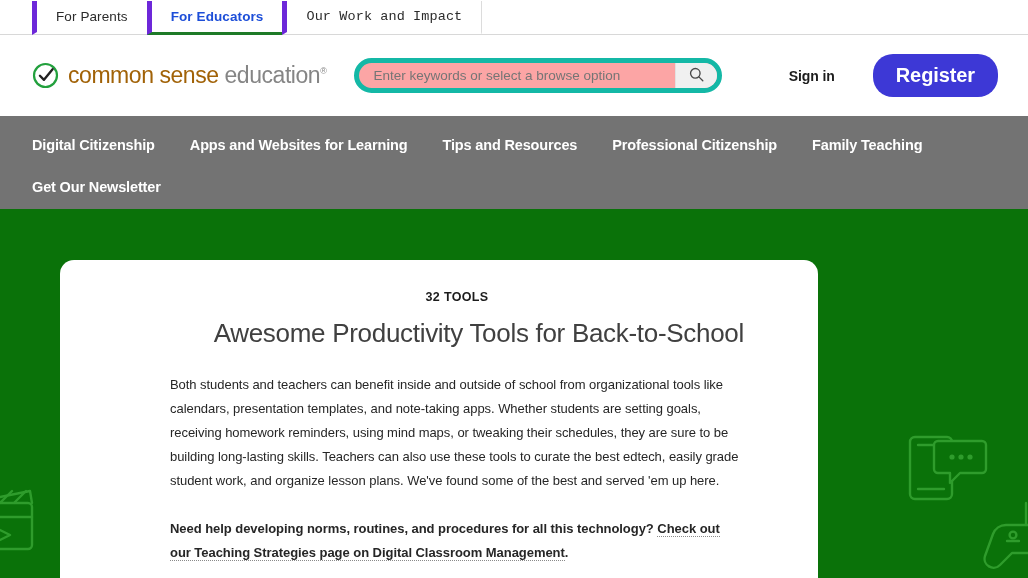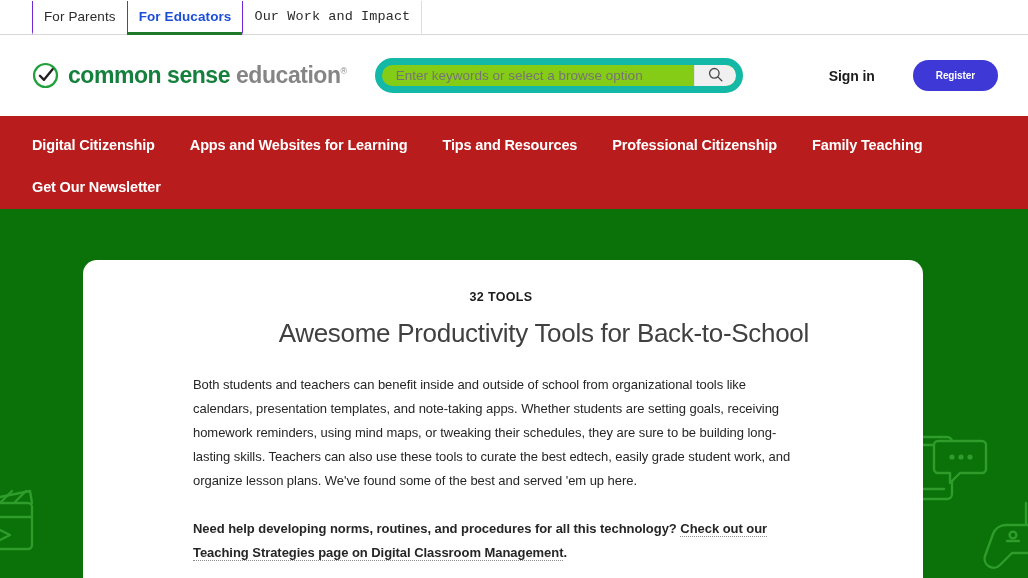--- a/index.html
+++ b/index.html
@@ -16,24 +16,24 @@
     height: 35px;
     background: #ffffff;
     border-bottom: 1px solid #d8d8d8;
     display: flex;
     align-items: stretch;
     padding-left: 32px;
   }
   .aud-tab {
     display: flex;
     align-items: center;
-    padding: 0 11px;
+    padding: 0 19px;
     font-size: 13.5px;
     color: #2b2b2b;
-    border-left: 1px solid #6d28d9;
+    border-left: 5px solid #6d28d9;
     border-bottom: 3px solid transparent;
     cursor: pointer;
     letter-spacing: .1px;
     position: relative;
     top: 1px;
   }
   .aud-tab:last-child { border-right: 1px solid #dcdcdc; font-family: Liberation Mono, monospace; }
   .aud-tab.active {
     color: #1d4ed8;
     font-weight: 600;
@@ -49,31 +49,31 @@
     padding: 0 30px 0 32px;
   }
   .logo { display: flex; align-items: center; cursor: pointer; }
   .logo-mark { width: 27px; height: 27px; margin-right: 9px; flex: none; }
   .logo-text {
     font-size: 23px;
     letter-spacing: -.45px;
     white-space: nowrap;
     line-height: 1;
   }
-  .logo-text .b { font-weight: 700; color: #15803d; }
-  .logo-text .l { font-weight: 700; color: #858585; }
+  .logo-text .b { font-weight: 400; color: #a16207; }
+  .logo-text .l { font-weight: 400; color: #858585; }
   .logo-text .reg { font-size: 9px; vertical-align: 9px; color: #858585; }
 
   .searchwrap {
     margin-left: 28px;
     width: 368px;
     height: 35px;
-    border: 7px solid #14b8a6;
+    border: 5px solid #14b8a6;
     border-radius: 18px;
-    background: #84cc16;
+    background: #fca5a5;
     display: flex;
     align-items: stretch;
     overflow: hidden;
   }
   .search-input {
     flex: 1;
     border: 0;
     outline: none;
     background: transparent;
     padding: 0 14px;
@@ -93,32 +93,32 @@
 
   .auth { margin-left: auto; display: flex; align-items: center; gap: 16px; }
   .signin {
     font-size: 14px; font-weight: 700; color: #1c1c1c;
     cursor: pointer; letter-spacing: -.1px;
   }
   .register {
     margin-left: 22px;
     background: #3d38d6;
     color: #fff;
-    font-size: 10px; font-weight: 700;
+    font-size: 20px; font-weight: 700;
     border: 0;
     border-radius: 20px;
     padding: 10px 23px;
     cursor: pointer;
     font-family: "Liberation Sans", sans-serif;
     letter-spacing: -.1px;
   }
 
   
   .mainnav {
-    background: #b91c1c;
+    background: #737373;
     padding: 18px 32px 14px 32px;
     display: flex;
     flex-wrap: wrap;
     column-gap: 35px;
     row-gap: 10px;
     align-content: flex-start;
     height: 93px;
   }
   .nav-item {
     color: #ffffff;
@@ -140,27 +140,26 @@
   }
   .hero-pattern {
     position: absolute; inset: 0;
     width: 1028px; height: 369px;
     pointer-events: none;
   }
   .hero-card {
     position: absolute;
     left: 60px;
     top: 51px;
-    width: 840px;
+    width: 758px;
     bottom: 0;
     background: #ffffff;
     border-radius: 14px 14px 0 0;
-    padding: 30px 114px 0 110px;
+    padding: 30px 74px 0 110px;
     overflow: hidden;
-    margin-left: 23px;
   }
   .eyebrow {
     text-align: center;
     font-size: 12.5px;
     font-weight: 700;
     letter-spacing: .35px;
     color: #1c1c1c;
   }
   .hero-title {
     text-align: right;

